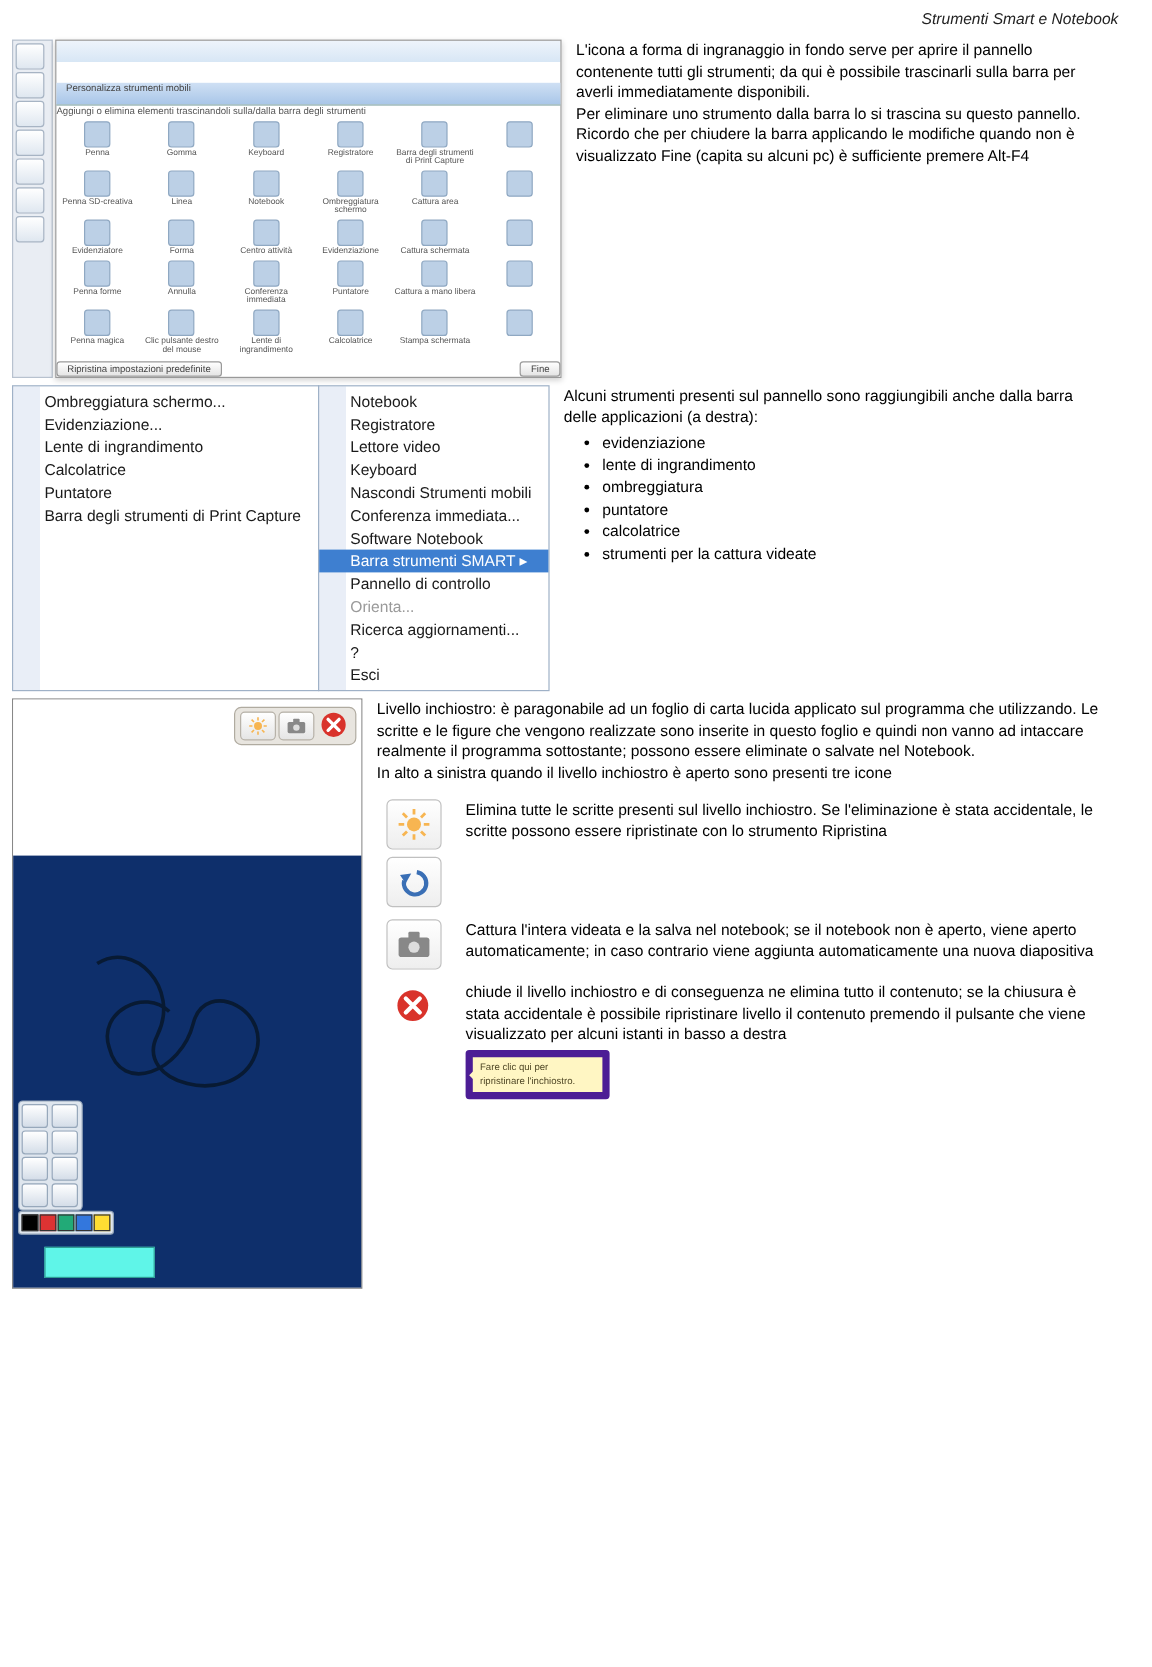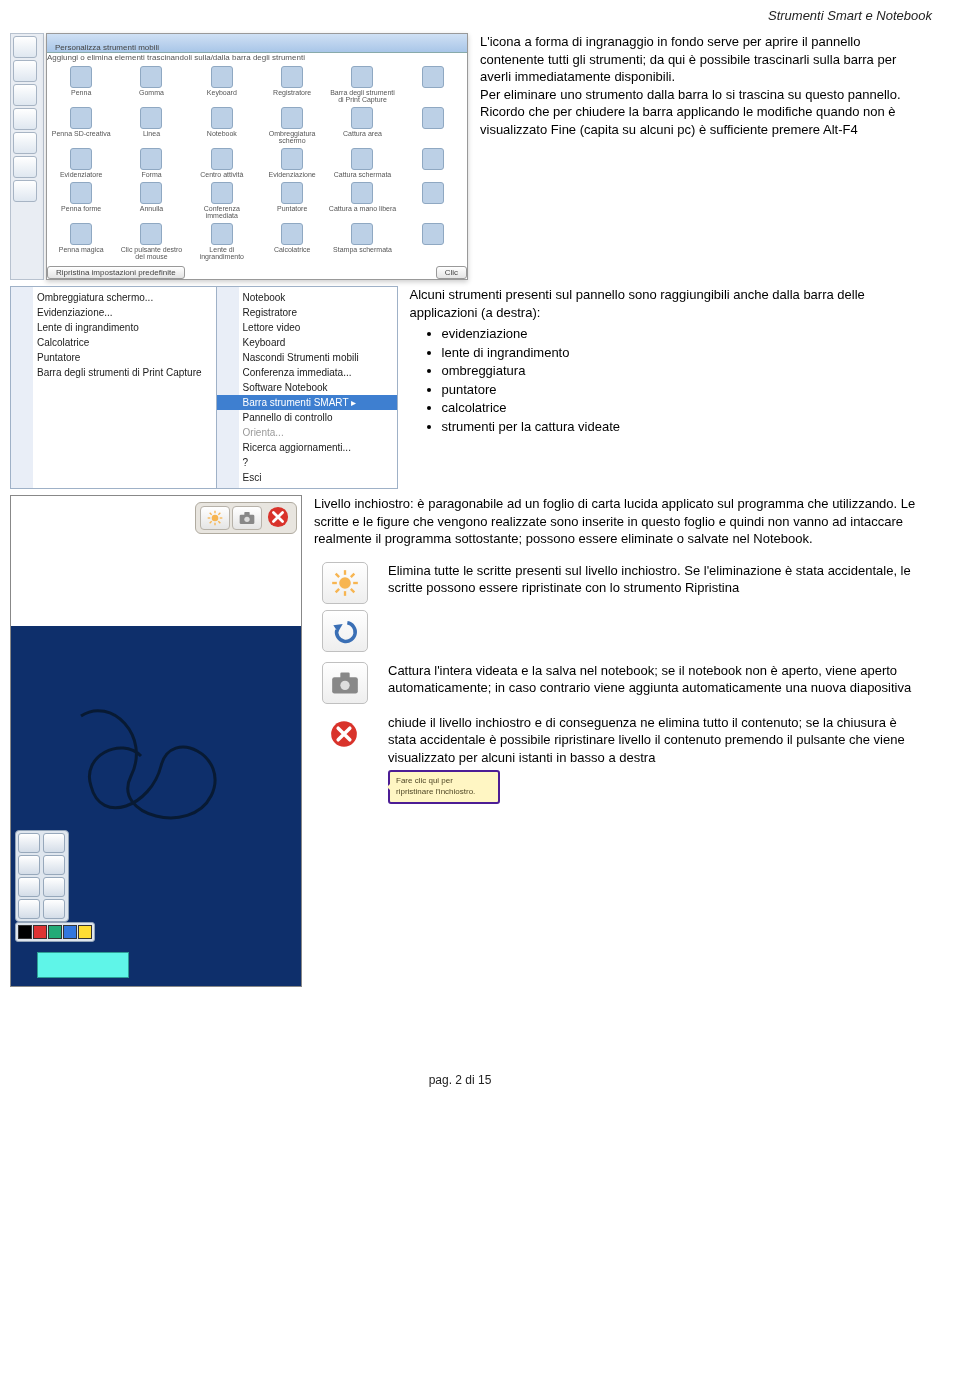--- a/index.html
+++ b/index.html
@@ -38,25 +38,26 @@
     border: 1px solid #999;
     background: linear-gradient(#eef4fb, #d7e6f5 18px, #fff 18px);
     width: 420px;
     font-size: 8px;
     color: #444;
     box-shadow: 0 2px 5px rgba(0,0,0,.2);
   }
   .fake-window .titlebar {
     height: 18px;
     display: flex;
-    align-items: flex-end;
+    align-items: flex-start;
     padding: 0 4px;
     gap: 4px;
     background: linear-gradient(#cfe0f4, #a9c6e8);
     border-bottom: 1px solid #8aa;
+    margin-top: 35px;
   }
   .fake-window .inner {
     padding: 0;
   }
   .icon-grid {
     display: grid;
     grid-template-columns: repeat(6, 1fr);
     gap: 4px 2px;
   }
   .grid-item {
@@ -96,21 +97,21 @@
   .side-toolbar .tbtn {
     width: 22px; height: 20px;
     background: linear-gradient(#fff,#dfe7f0);
     border: 1px solid #a7b4c4;
     border-radius: 3px;
   }
 
   .menu-context {
     display: flex;
     gap: 0;
-    font-size: 10px;
+    font-size: 13px;
   }
   .menu-col {
     background: linear-gradient(90deg,#e9eef7 22px,#fff 22px);
     border: 1px solid #9fb1c7;
     padding: 3px 0;
     min-width: 180px;
   }
   .menu-col .mi {
     padding: 2px 14px 2px 26px;
     white-space: nowrap;
@@ -238,21 +239,21 @@
     border-radius: 5px;
     display: flex;
     align-items: center;
     justify-content: center;
   }
   .ic-box svg { width: 28px; height: 28px; }
 
   .tooltip-note {
     width: 96px;
     background: #fff6c3;
-    border: 2px solid #4c1d95;
+    border: 6px solid #4c1d95;
     font-size: 8px;
     padding: 4px 6px;
     color: #504826;
     margin-top: 4px;
     position: relative;
     border-radius: 3px;
   }
   .tooltip-note::before {
     content: "";
     position: absolute;
@@ -325,21 +326,21 @@
               <div class="grid-item"><div class="ic"></div>&nbsp;</div>
               <div class="grid-item"><div class="ic"></div>Penna magica</div>
               <div class="grid-item"><div class="ic"></div>Clic pulsante destro del mouse</div>
               <div class="grid-item"><div class="ic"></div>Lente di ingrandimento</div>
               <div class="grid-item"><div class="ic"></div>Calcolatrice</div>
               <div class="grid-item"><div class="ic"></div>Stampa schermata</div>
               <div class="grid-item"><div class="ic"></div>&nbsp;</div>
             </div>
           <div class="btn-row">
             <div class="btn">Ripristina impostazioni predefinite</div>
-            <div class="btn">Clic</div>
+            <div class="btn">Fine</div>
           </div>
         </div>
       </div>
     </div>
     <div class="txt-col" id="para1">L'icona a forma di ingranaggio in fondo serve per aprire il pannello contenente tutti gli strumenti; da qui è possibile trascinarli sulla barra per averli immediatamente disponibili.<br>Per eliminare uno strumento dalla barra lo si trascina su questo pannello.<br>Ricordo che per chiudere la barra applicando le modifiche quando non è visualizzato Fine (capita su alcuni pc) è sufficiente premere Alt-F4</div>
   </div>
 
   <div class="row">
     <div class="img-col">
       <div class="menu-context">
@@ -437,20 +438,21 @@
             <div class="sw" style="background:#37d"></div>
             <div class="sw" style="background:#fd3"></div>
           </div>
           <div class="cyan-rect"></div>
         </div>
       </div>
     </div>
 
     <div class="txt-col">
       <div>Livello inchiostro: è paragonabile ad un foglio di carta lucida applicato sul programma che utilizzando. Le scritte e le figure che vengono realizzate sono inserite in questo foglio e quindi non vanno ad intaccare realmente il programma sottostante; possono essere eliminate o salvate nel Notebook.</div>
+      <div>In alto a sinistra quando il livello inchiostro è aperto sono presenti tre icone</div>
 
       <table class="icon-table">
         <tbody>
             <tr>
           <td class="icon-cell">
             <div class="ic-box">
               <svg viewBox="0 0 24 24">
                     <circle cx="12" cy="12" r="5" fill="#f7b551"></circle>
                     <g stroke="#f7b551" stroke-width="2">
                       <line x1="12" y1="1" x2="12" y2="5"></line>
@@ -500,14 +502,13 @@
           </td>
         </tr>
       </tbody>
         </table>
     </div>
   </div>
 
 </div>
 
 <div class="footer">
-  <div>pag. 2 di 15</div>
 </div>
 
 </body></html>

